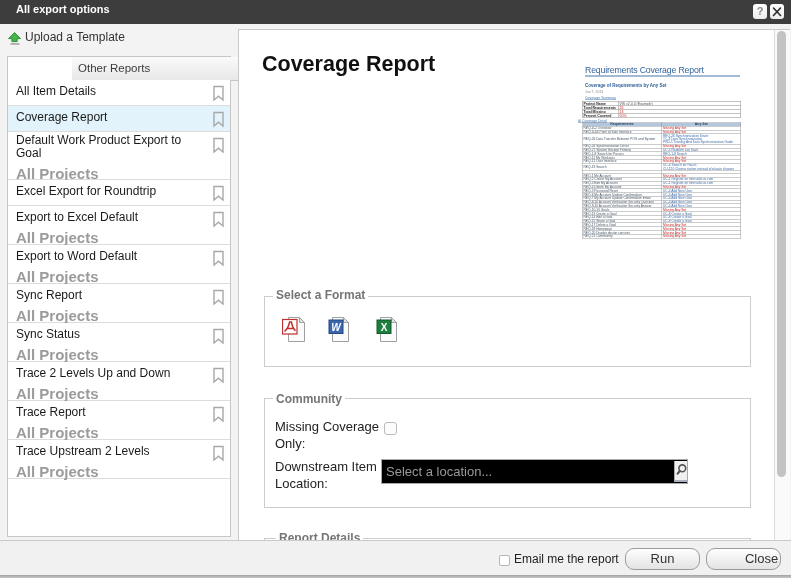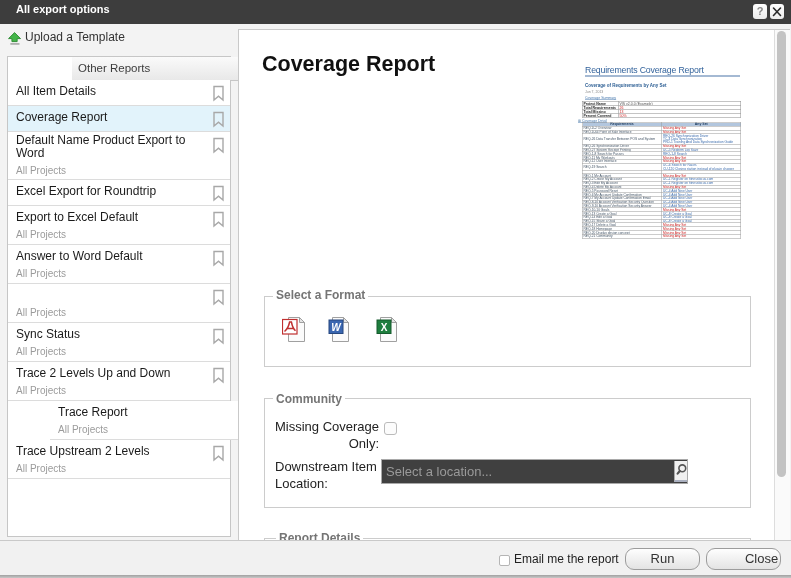--- a/index.html
+++ b/index.html
@@ -17,21 +17,21 @@
 
 #uploadtext { left:25px; top:31px; font-size:12px; line-height:13px; color:#333; }
 #list { left:7px; top:56px; width:224px; height:481px; background:#fff; border:1px solid #c6c6c6; }
 #listhead { left:16px; top:0; width:222px; height:24px; background:linear-gradient(#fafafa,#e8e8e8); border-bottom:1px solid #c6c6c6;margin-left:48px; }
 #listhead span { position:absolute; left:6px; top:0; line-height:22px; font-size:11.5px; color:#3c3c3c; }
 #sortbtn { left:200px; top:4px; width:18px; height:16px; background:linear-gradient(#fdfdfd,#e9e9e9); border:1px solid #999; border-radius:3px; }
 #sortbtn:after { content:""; position:absolute; left:4px; top:5px; width:0; height:0; border-left:4px solid transparent; border-right:4px solid transparent; border-bottom:5px solid #333; }
 .item { left:0; width:222px; background:#fff; border-bottom:1px solid #dcdcdc; }
 .item.sel { background:#e2f3fb; }
 .ititle { position:absolute; left:8px; top:5px; font-size:12px; color:#1a1a1a; width:178px; line-height:13px; }
-.isub { position:absolute; left:8px; font-size:10px; font-weight:normal; color:#9b9b9b; }
+.isub { position:absolute; left:8px; font-size:15px; font-weight:bold; color:#9b9b9b; }
 .bm { position:absolute; left:204px; top:5px; }
 
 
 #rpanel { left:238px; top:29px; width:552px; height:511px; background:#fff; border:1px solid #c9c9c9; border-bottom:none; }
 #h1 { left:23px; top:22px; font-size:21.5px; line-height:25px; font-weight:bold; color:#111; }
 #desc { left:23px; top:49px; font-size:13.5px; line-height:20.4px; color:#333; }
 
 
 #thumb { left:337px; top:9px; width:340px; height:420px; transform:scale(0.5); transform-origin:0 0; }
 
@@ -39,24 +39,24 @@
 .fs { border:1px solid #ccc; }
 #fs1 { left:25px; top:266px; width:487px; height:71px; }
 #fs2 { left:25px; top:368px; width:487px; height:110px; }
 .legend { font-size:12px; font-weight:bold; color:#757575; background:#fff; padding:0 3px; }
 #leg1 { left:34px; top:258px; }
 #leg2 { left:34px; top:362px; }
 #leg3 { left:37px; top:501px; }
 #fs3 { left:25px; top:508px; width:487px; height:40px; }
 
 .flabel { font-size:13px; line-height:17px; color:#222; }
-#lab1 { left:36px; top:388px;text-align:right; }
+#lab1 { left:36px; top:388px; }
 #cb1 { left:145px; top:392px; width:13px; height:13px; border:1px solid #bbb; border-radius:3px; background:#fcfcfc; }
 #lab2 { left:36px; top:428px; }
-#input1 { left:142px; top:429px; width:307px; height:25px; border:1px solid #a9a9a9; background:#404040; }
+#input1 { left:142px; top:429px; width:307px; height:25px; border:1px solid #a9a9a9; background:#000000; }
 #input1 span { position:absolute; left:4px; top:0; line-height:23px; font-size:13px; color:#999; }
 #sbtn { position:absolute; left:292px; top:1px; width:13px; height:21px; background:#f0f0f0; border-left:1px solid #aaa; border-bottom:2px solid #aab0c0; }
 
 
 #footer { left:0; top:540px; width:791px; height:35px; background:#f1f1f1; border-top:1px solid #c9c9c9; }
 #fcb { left:499px; top:555px; width:11px; height:11px; border:1px solid #b5b5b5; border-radius:2px; background:#fff; }
 #flab { left:514px; top:552px; font-size:12px; color:#222; }
 .fbtn { top:548px; width:75px; height:22px; background:linear-gradient(#fefefe,#e3e3e3); border:1px solid #9c9c9c; border-radius:9px; text-align:center; line-height:20px; font-size:13px; color:#333; }
 #run { left:625px; }
 #close { left:706px;padding-left:36px; }
@@ -114,67 +114,68 @@
         <path d="M2 1.5 H11 V15 L6.5 11.2 L2 15 Z" fill="none" stroke="#a8a8a8" stroke-width="1.4"></path>
       </svg>
     </div>
   <div class="abs item sel" style="top:49px;height:26px;">
       <span class="ititle">Coverage Report</span>
       <svg class="bm" width="13" height="17" viewBox="0 0 13 17">
         <path d="M2 1.5 H11 V15 L6.5 11.2 L2 15 Z" fill="none" stroke="#a8a8a8" stroke-width="1.4"></path>
       </svg>
     </div>
   <div class="abs item" style="top:75px;height:48px;">
-      <span class="ititle" style="top:2px;">Default Name Product Export to Word</span>
+      <span class="ititle" style="top:2px;">Default Work Product Export to Goal</span>
       <span class="isub" style="top:33px;">All Projects</span>
       <svg class="bm" width="13" height="17" viewBox="0 0 13 17">
         <path d="M2 1.5 H11 V15 L6.5 11.2 L2 15 Z" fill="none" stroke="#a8a8a8" stroke-width="1.4"></path>
       </svg>
     </div>
   <div class="abs item" style="top:123px;height:26px;">
       <span class="ititle">Excel Export for Roundtrip</span>
       <svg class="bm" width="13" height="17" viewBox="0 0 13 17">
         <path d="M2 1.5 H11 V15 L6.5 11.2 L2 15 Z" fill="none" stroke="#a8a8a8" stroke-width="1.4"></path>
       </svg>
     </div>
   <div class="abs item" style="top:149px;height:39px;">
       <span class="ititle">Export to Excel Default</span>
       <span class="isub" style="top:23px;">All Projects</span>
       <svg class="bm" width="13" height="17" viewBox="0 0 13 17">
         <path d="M2 1.5 H11 V15 L6.5 11.2 L2 15 Z" fill="none" stroke="#a8a8a8" stroke-width="1.4"></path>
       </svg>
     </div>
   <div class="abs item" style="top:188px;height:39px;">
-      <span class="ititle">Answer to Word Default</span>
+      <span class="ititle">Export to Word Default</span>
       <span class="isub" style="top:23px;">All Projects</span>
       <svg class="bm" width="13" height="17" viewBox="0 0 13 17">
         <path d="M2 1.5 H11 V15 L6.5 11.2 L2 15 Z" fill="none" stroke="#a8a8a8" stroke-width="1.4"></path>
       </svg>
     </div>
   <div class="abs item" style="top:227px;height:39px;">
+      <span class="ititle">Sync Report</span>
       <span class="isub" style="top:23px;">All Projects</span>
       <svg class="bm" width="13" height="17" viewBox="0 0 13 17">
         <path d="M2 1.5 H11 V15 L6.5 11.2 L2 15 Z" fill="none" stroke="#a8a8a8" stroke-width="1.4"></path>
       </svg>
     </div>
   <div class="abs item" style="top:266px;height:39px;">
       <span class="ititle">Sync Status</span>
       <span class="isub" style="top:23px;">All Projects</span>
       <svg class="bm" width="13" height="17" viewBox="0 0 13 17">
         <path d="M2 1.5 H11 V15 L6.5 11.2 L2 15 Z" fill="none" stroke="#a8a8a8" stroke-width="1.4"></path>
       </svg>
     </div>
   <div class="abs item" style="top:305px;height:39px;">
       <span class="ititle">Trace 2 Levels Up and Down</span>
       <span class="isub" style="top:23px;">All Projects</span>
       <svg class="bm" width="13" height="17" viewBox="0 0 13 17">
         <path d="M2 1.5 H11 V15 L6.5 11.2 L2 15 Z" fill="none" stroke="#a8a8a8" stroke-width="1.4"></path>
       </svg>
     </div>
-  <div class="abs item" style="top:344px;height:39px;margin-left:42px;">
+  <div class="abs item" style="top:344px;height:39px;">
       <span class="ititle">Trace Report</span>
       <span class="isub" style="top:23px;">All Projects</span>
       <svg class="bm" width="13" height="17" viewBox="0 0 13 17">
         <path d="M2 1.5 H11 V15 L6.5 11.2 L2 15 Z" fill="none" stroke="#a8a8a8" stroke-width="1.4"></path>
       </svg>
     </div>
   <div class="abs item" style="top:383px;height:39px;">
       <span class="ititle">Trace Upstream 2 Levels</span>
       <span class="isub" style="top:23px;">All Projects</span>
       <svg class="bm" width="13" height="17" viewBox="0 0 13 17">

